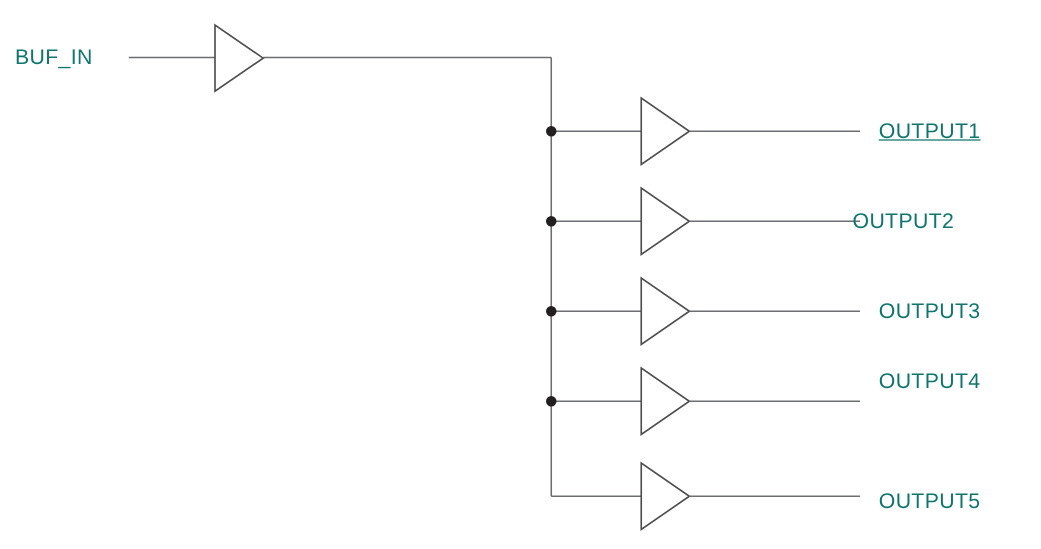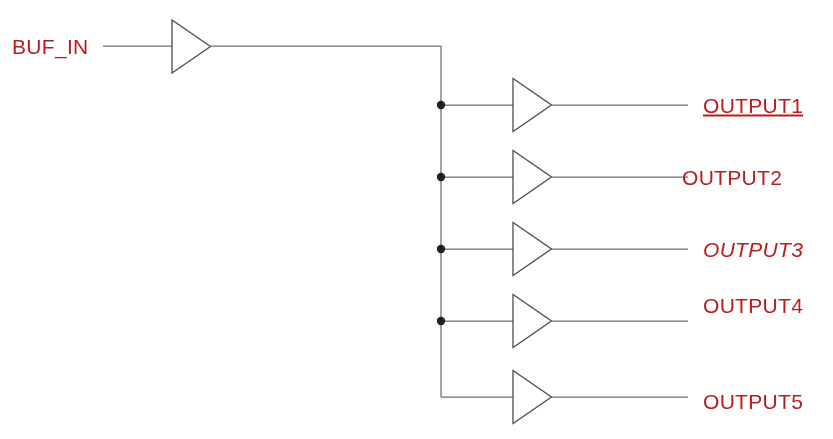--- a/index.html
+++ b/index.html
@@ -16,30 +16,30 @@
     font-family: "Liberation Sans", sans-serif;
   }
   .schematic {
     position: absolute;
     left: 0;
     top: 0;
   }
   .net-label {
     position: absolute;
     transform: translateY(-50%);
-    font-size: 21px;
+    font-size: 17px;
     letter-spacing: 0.3px;
-    color: #b91c1c;
+    color: #0f766e;
     white-space: nowrap;
     line-height: 1;
   }
   .label-bufin  { left: 12px;  top: 46px;  }
   .label-out1   { left: 703px; top: 105px; text-decoration: underline; }
   .label-out2   { left: 682px; top: 177px; }
-  .label-out3   { left: 703px; top: 249px; font-style: italic; }
+  .label-out3   { left: 703px; top: 249px; }
   .label-out4   { left: 703px; top: 305px; }
   .label-out5   { left: 703px; top: 401px; }
   .wire     { fill: none; stroke-width: 1.25; }
   .buf-tri  { fill: #ffffff; stroke-width: 1.3; stroke-linejoin: miter; }
 </style>
 </head>
 <body>
 
 <div class="stage">
 

